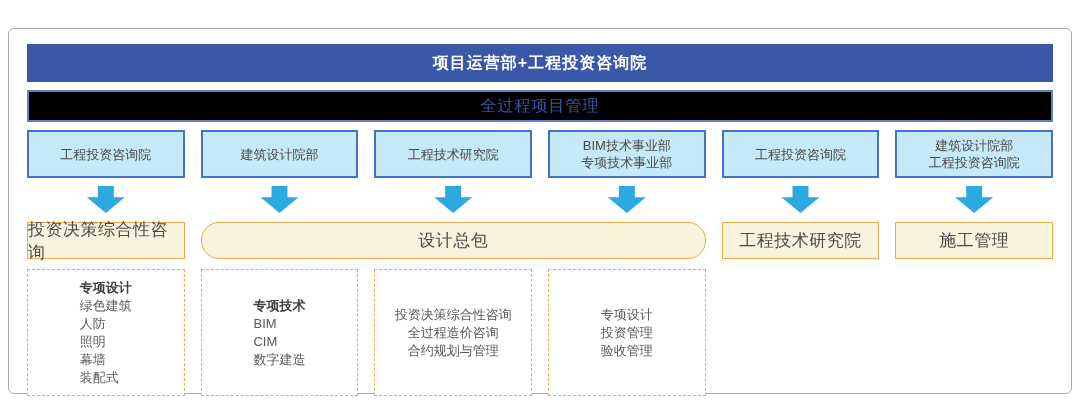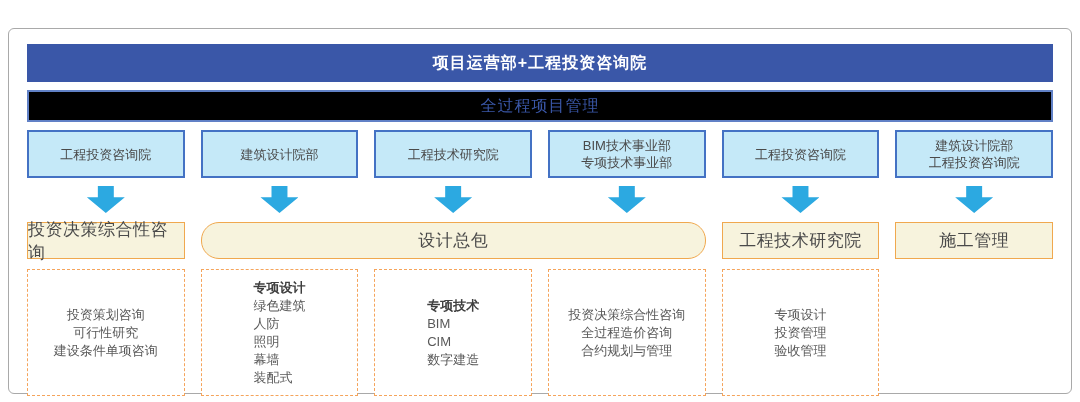--- a/index.html
+++ b/index.html
@@ -150,27 +150,20 @@
     <div class="service">
       <span>工程技术研究院</span>
     </div>
     <div class="service">
       <span>施工管理</span>
     </div>
   </div>
 
   <div class="row detail-row">
 
-    <div class="detail">
-      <span class="list">
-        <span class="item">投资策划咨询</span>
-        <span class="item">可行性研究</span>
-        <span class="item">建设条件单项咨询</span>
-      </span>
-    </div>
 
 
     <div class="detail">
       <span class="list left">
         <span class="heading">专项设计</span>
         <span class="item">绿色建筑</span>
         <span class="item">人防</span>
         <span class="item">照明</span>
         <span class="item">幕墙</span>
         <span class="item">装配式</span>

